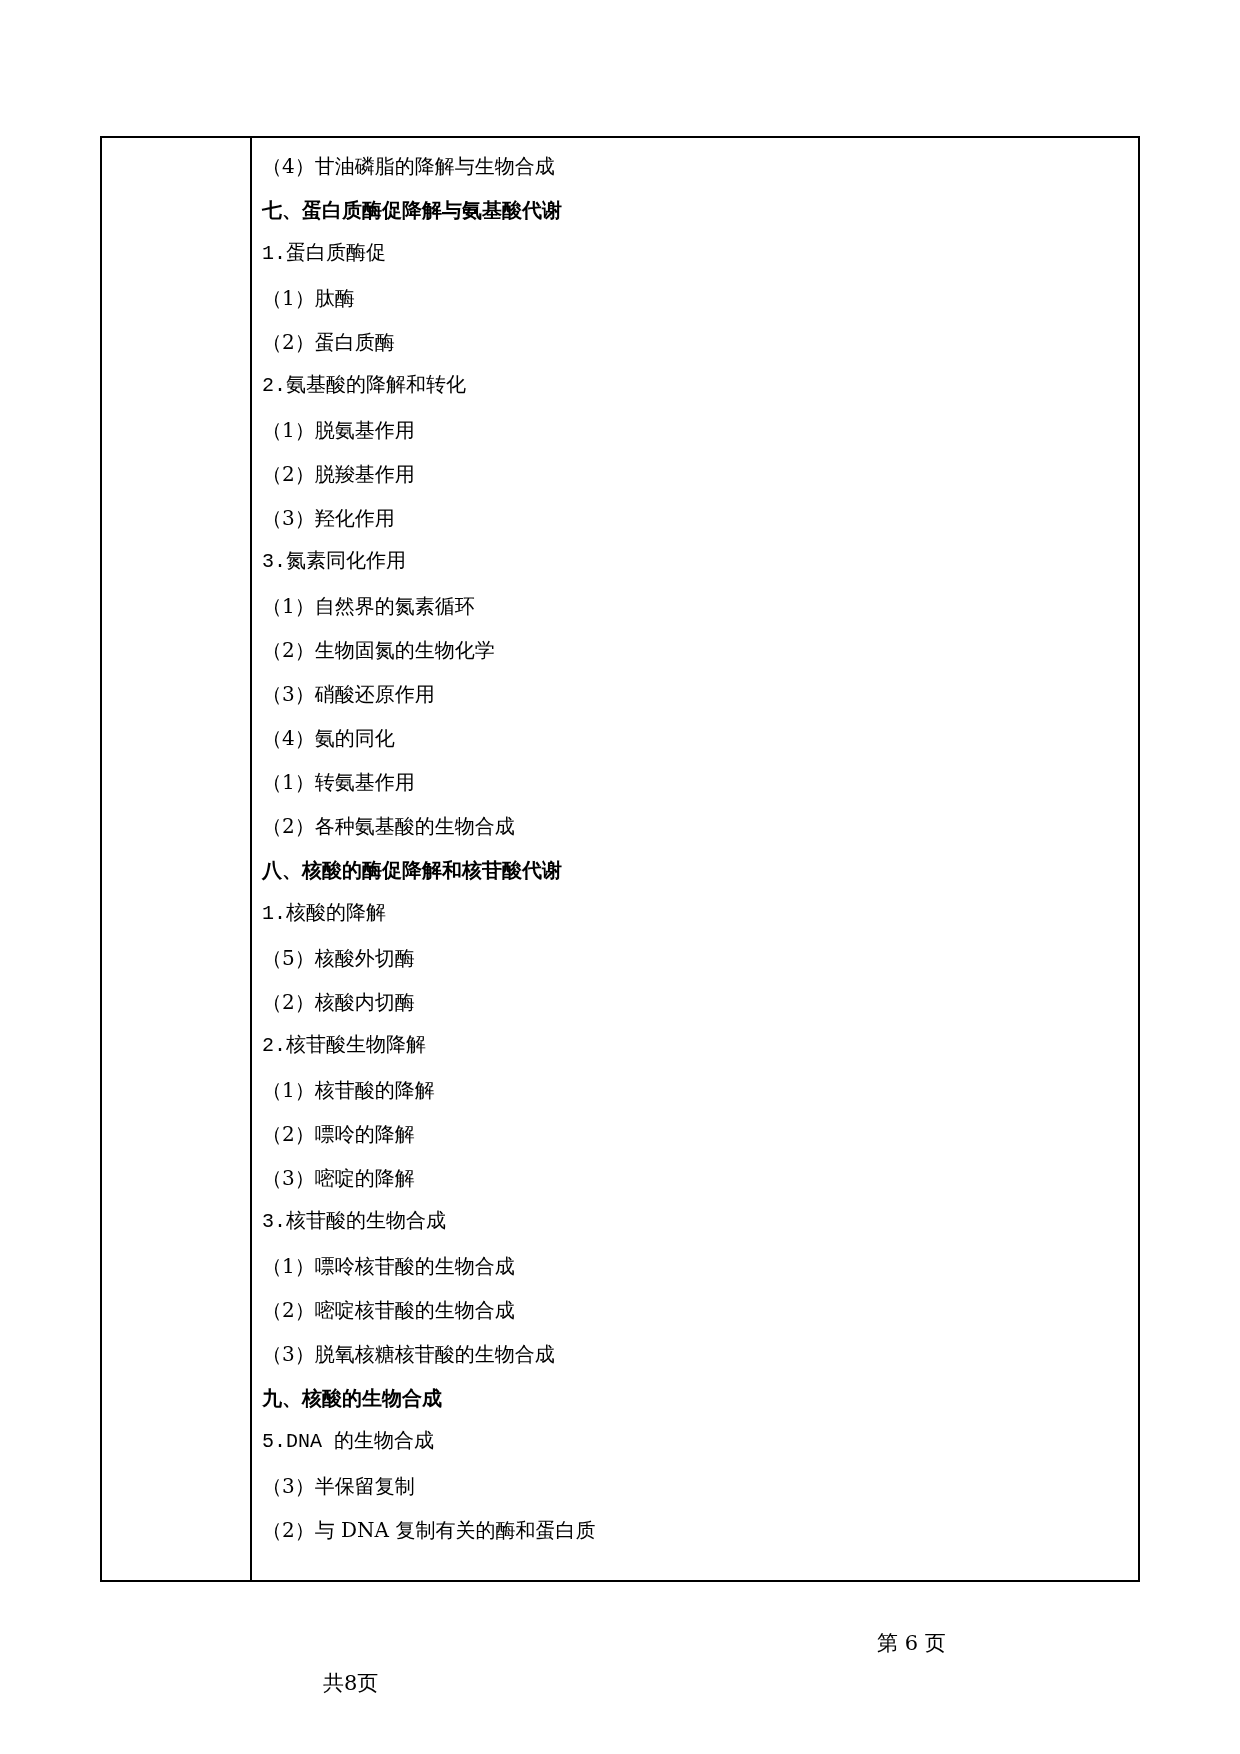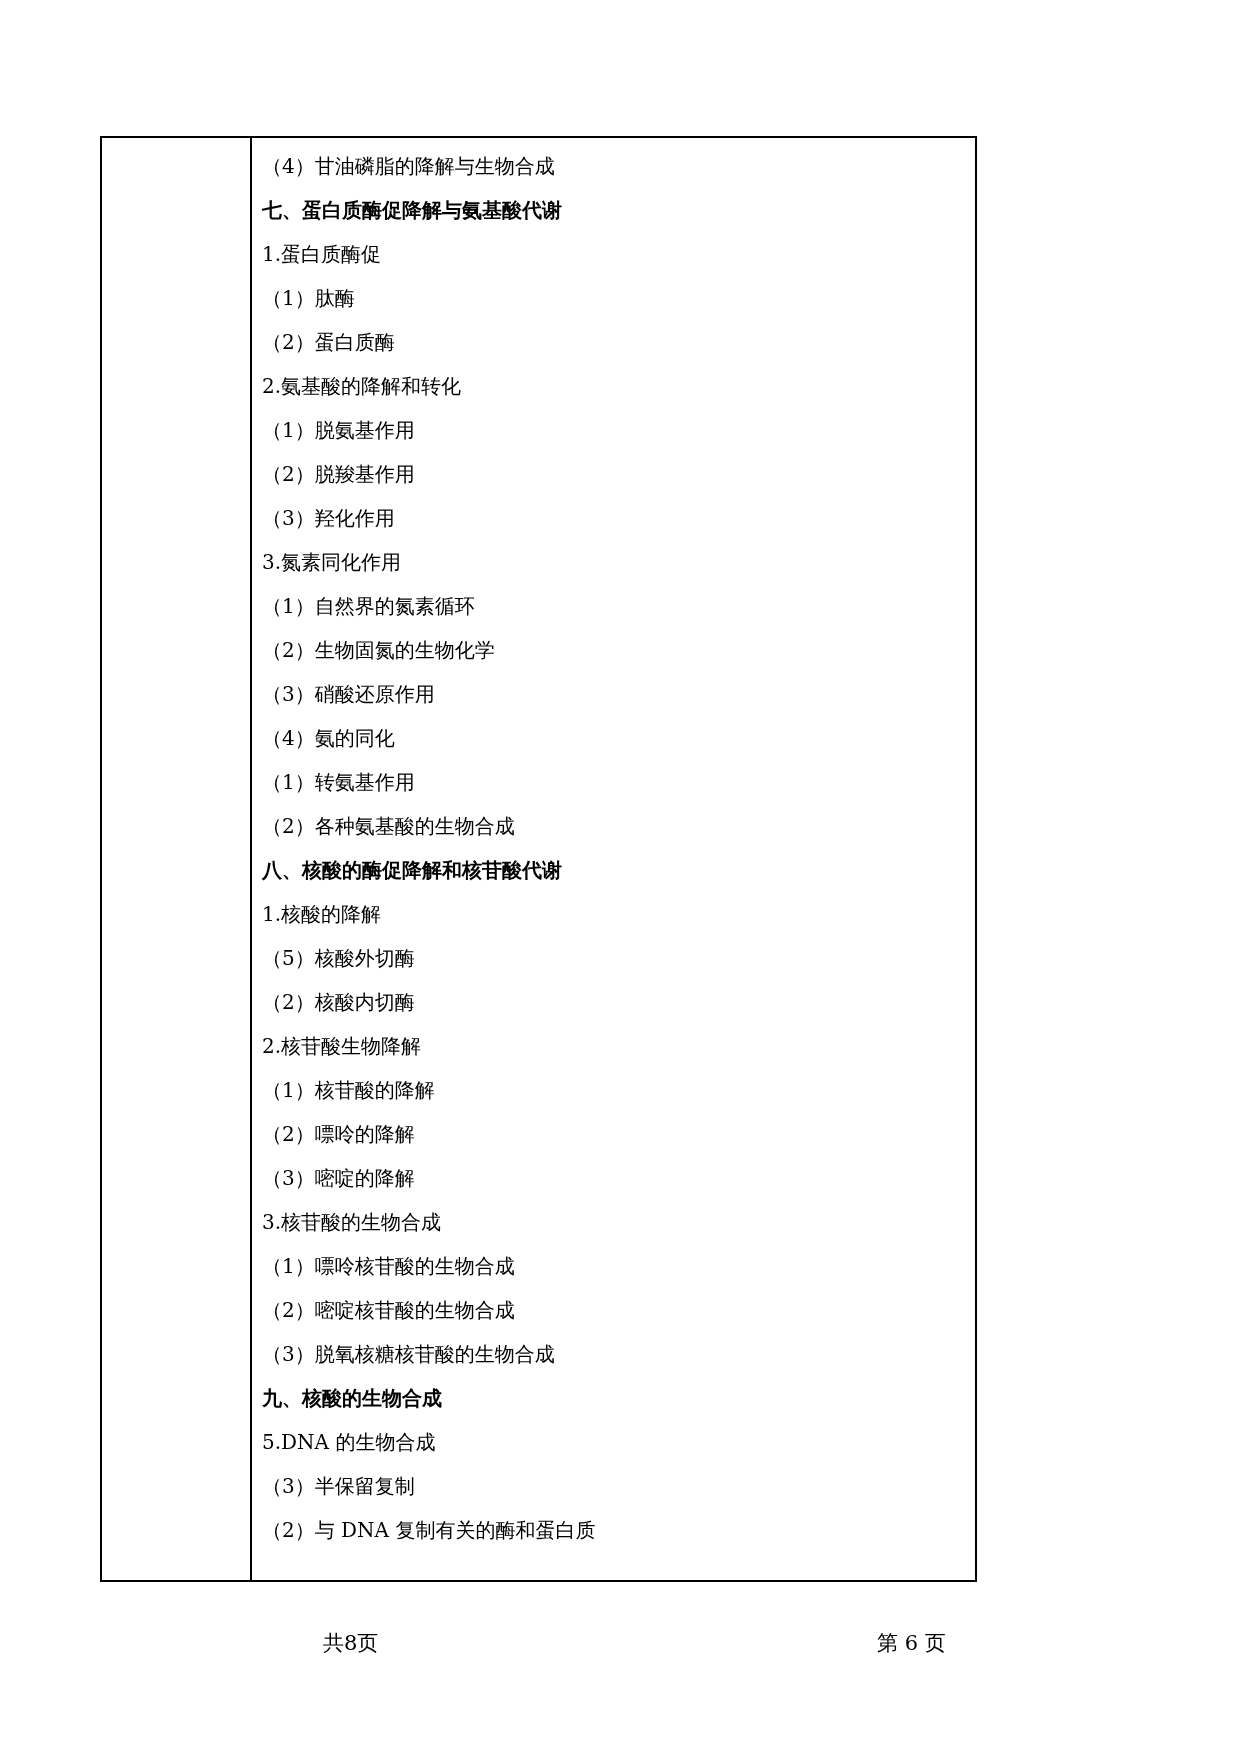--- a/index.html
+++ b/index.html
@@ -2,40 +2,40 @@
 <html><head>
   <meta charset="utf-8">
   <style>
     html, body { margin: 0; padding: 0; background: #ffffff; }
     body {
       width: 1240px; height: 1754px; position: relative; overflow: hidden;
       font-family: "DejaVu Serif", "Liberation Serif", serif; color: #000;
     }
     .table {
       position: absolute; left: 100px; top: 136px;
-      width: 877px; height: 1446px;
+      width: 1040px; height: 1446px;
       border: 2px solid #000; box-sizing: border-box;
     }
     .divider {
       position: absolute; left: 148px; top: 0; bottom: 0;
       border-left: 2px solid #000;
     }
     .content {
       position: absolute; left: 160px; top: 6px; right: 10px;
     }
     .line {
       height: 44px; line-height: 44px; font-size: 20px; white-space: nowrap;
     }
     .line.bold { font-weight: bold; }
-    .line.sub { padding-left: 0; }
+    .line.sub { padding-left: 0; font-family: Liberation Mono, monospace; }
     .line.item { padding-left: 0; }
     .footer {
       position: absolute; top: 1628px; font-size: 21px; line-height: 30px;
     }
-    .footer.total { left: 323px; }
+    .footer.total { left: 323px; margin-top: 40px; }
     .footer.page { left: 877px; }
   </style>
 </head>
 <body>
 
 <div class="table">
   <div class="left-cell"></div>
   <div class="divider"></div>
   <div class="content" id="content">
       <div class="line item">（4）甘油磷脂的降解与生物合成</div>

